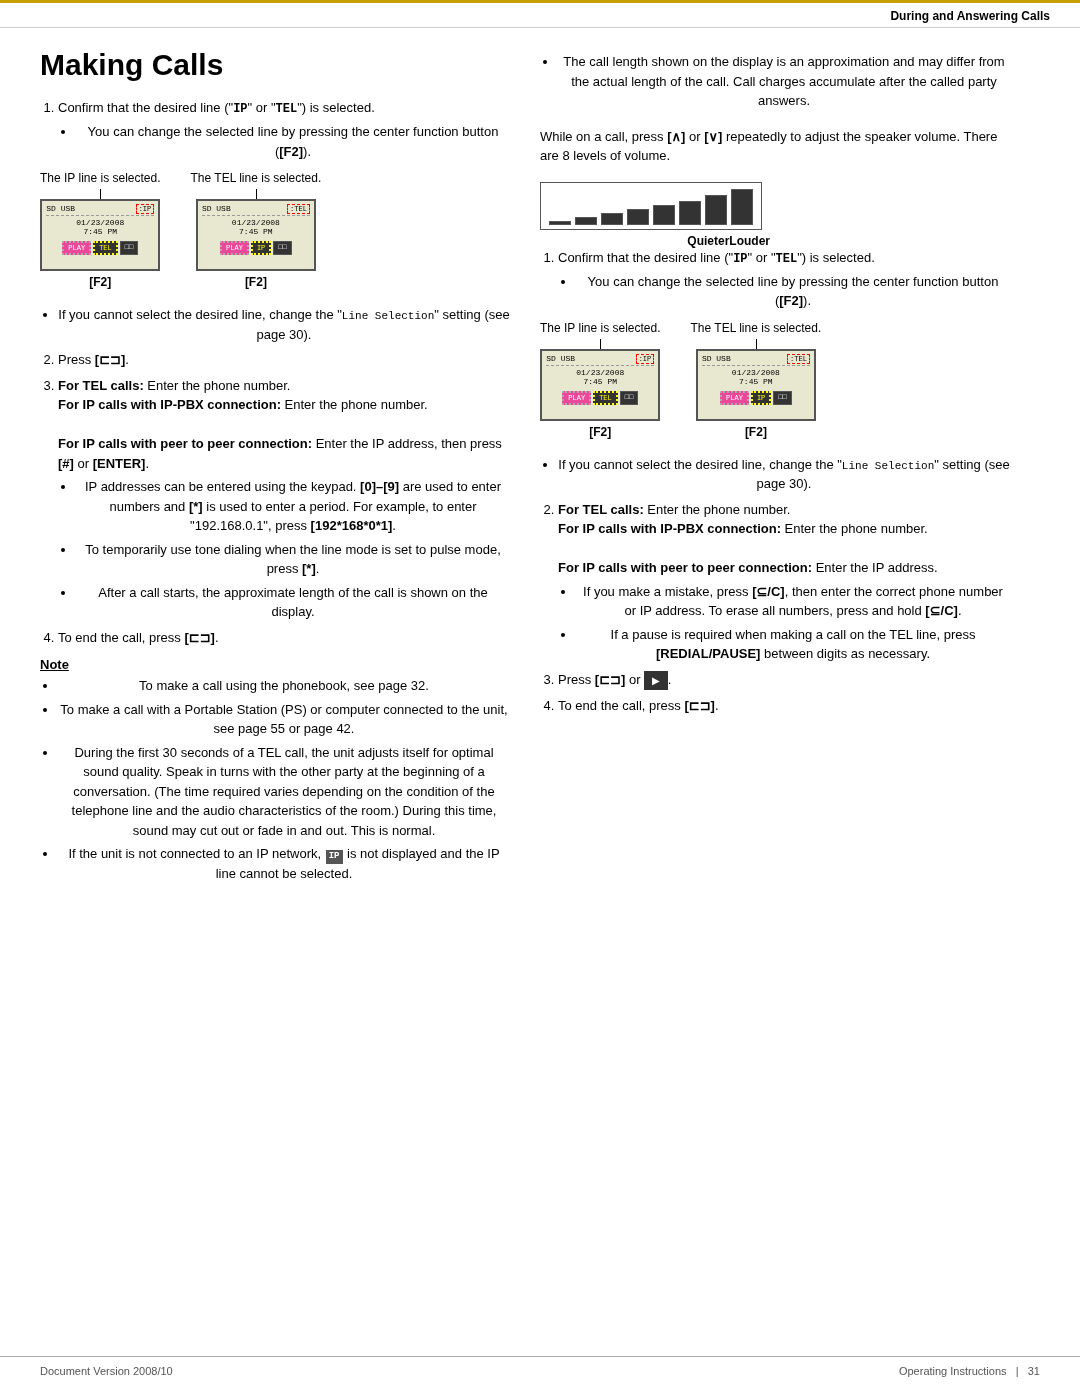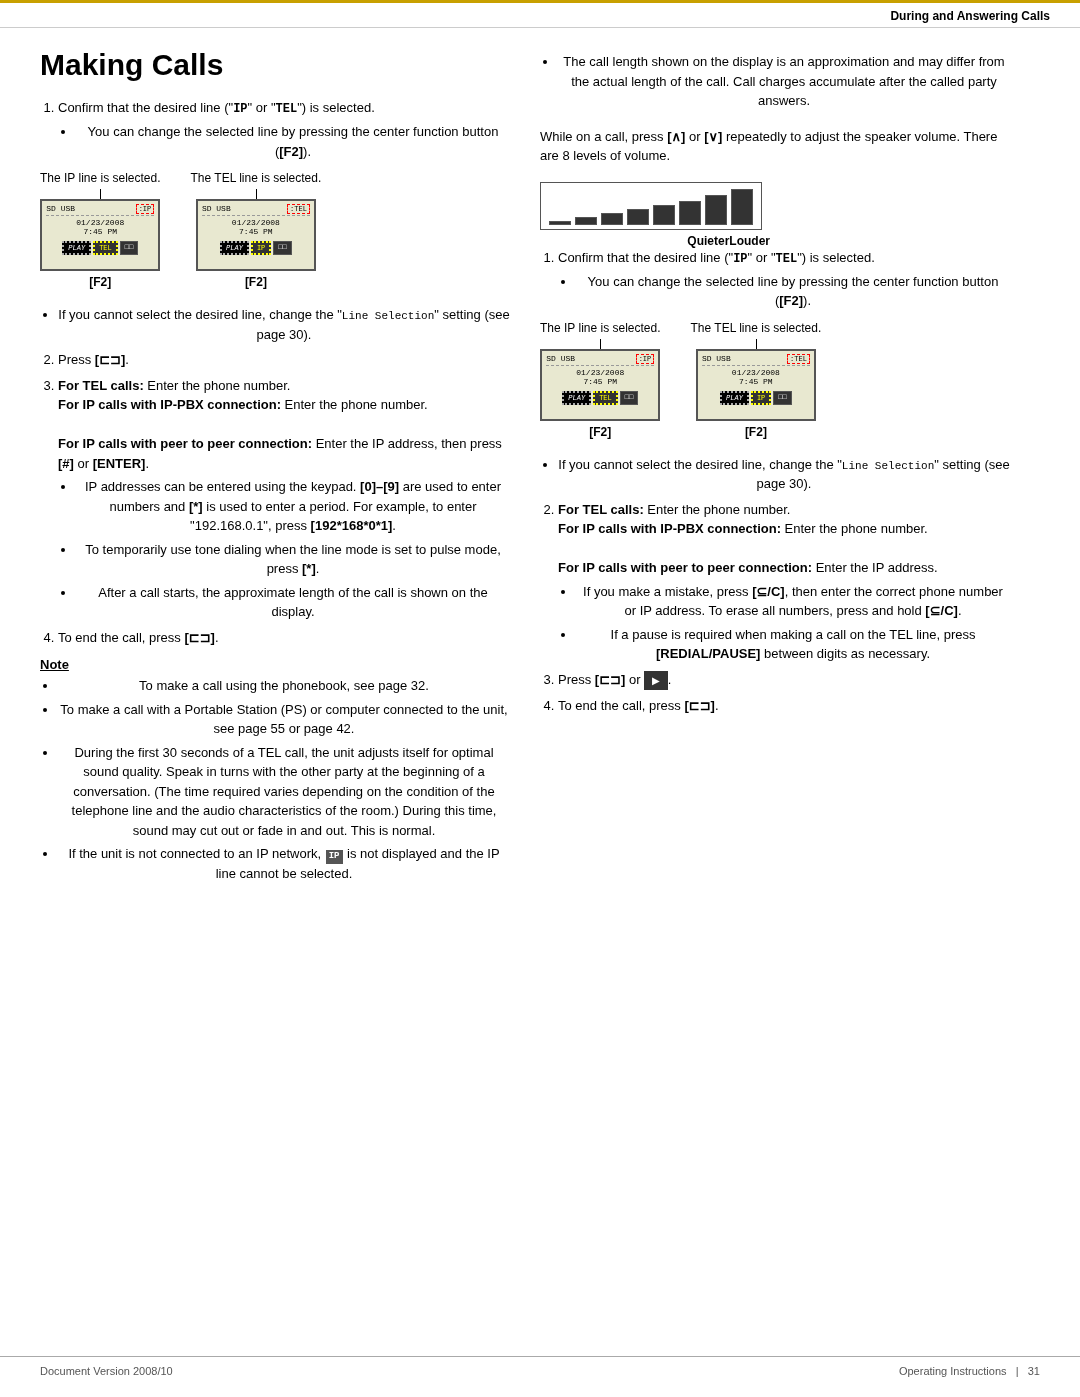--- a/index.html
+++ b/index.html
@@ -128,24 +128,23 @@
       justify-content: center;
     }
     .phone-screen .screen-buttons span {
       background: #333;
       color: #fff;
       font-size: 7px;
       padding: 1px 4px;
       border: 1px solid #555;
     }
     .phone-screen .screen-buttons span.selected {
-      background: #000000;
+      background: #ec4899;
       color: #fff;
       border: 2px dotted #fff;
-      font-style: italic;
     }
     .f2-label {
       font-weight: bold;
       font-size: 12px;
       margin-top: 4px;
     }
     .note-section {
       margin-top: 10px;
     }
     .note-title {

